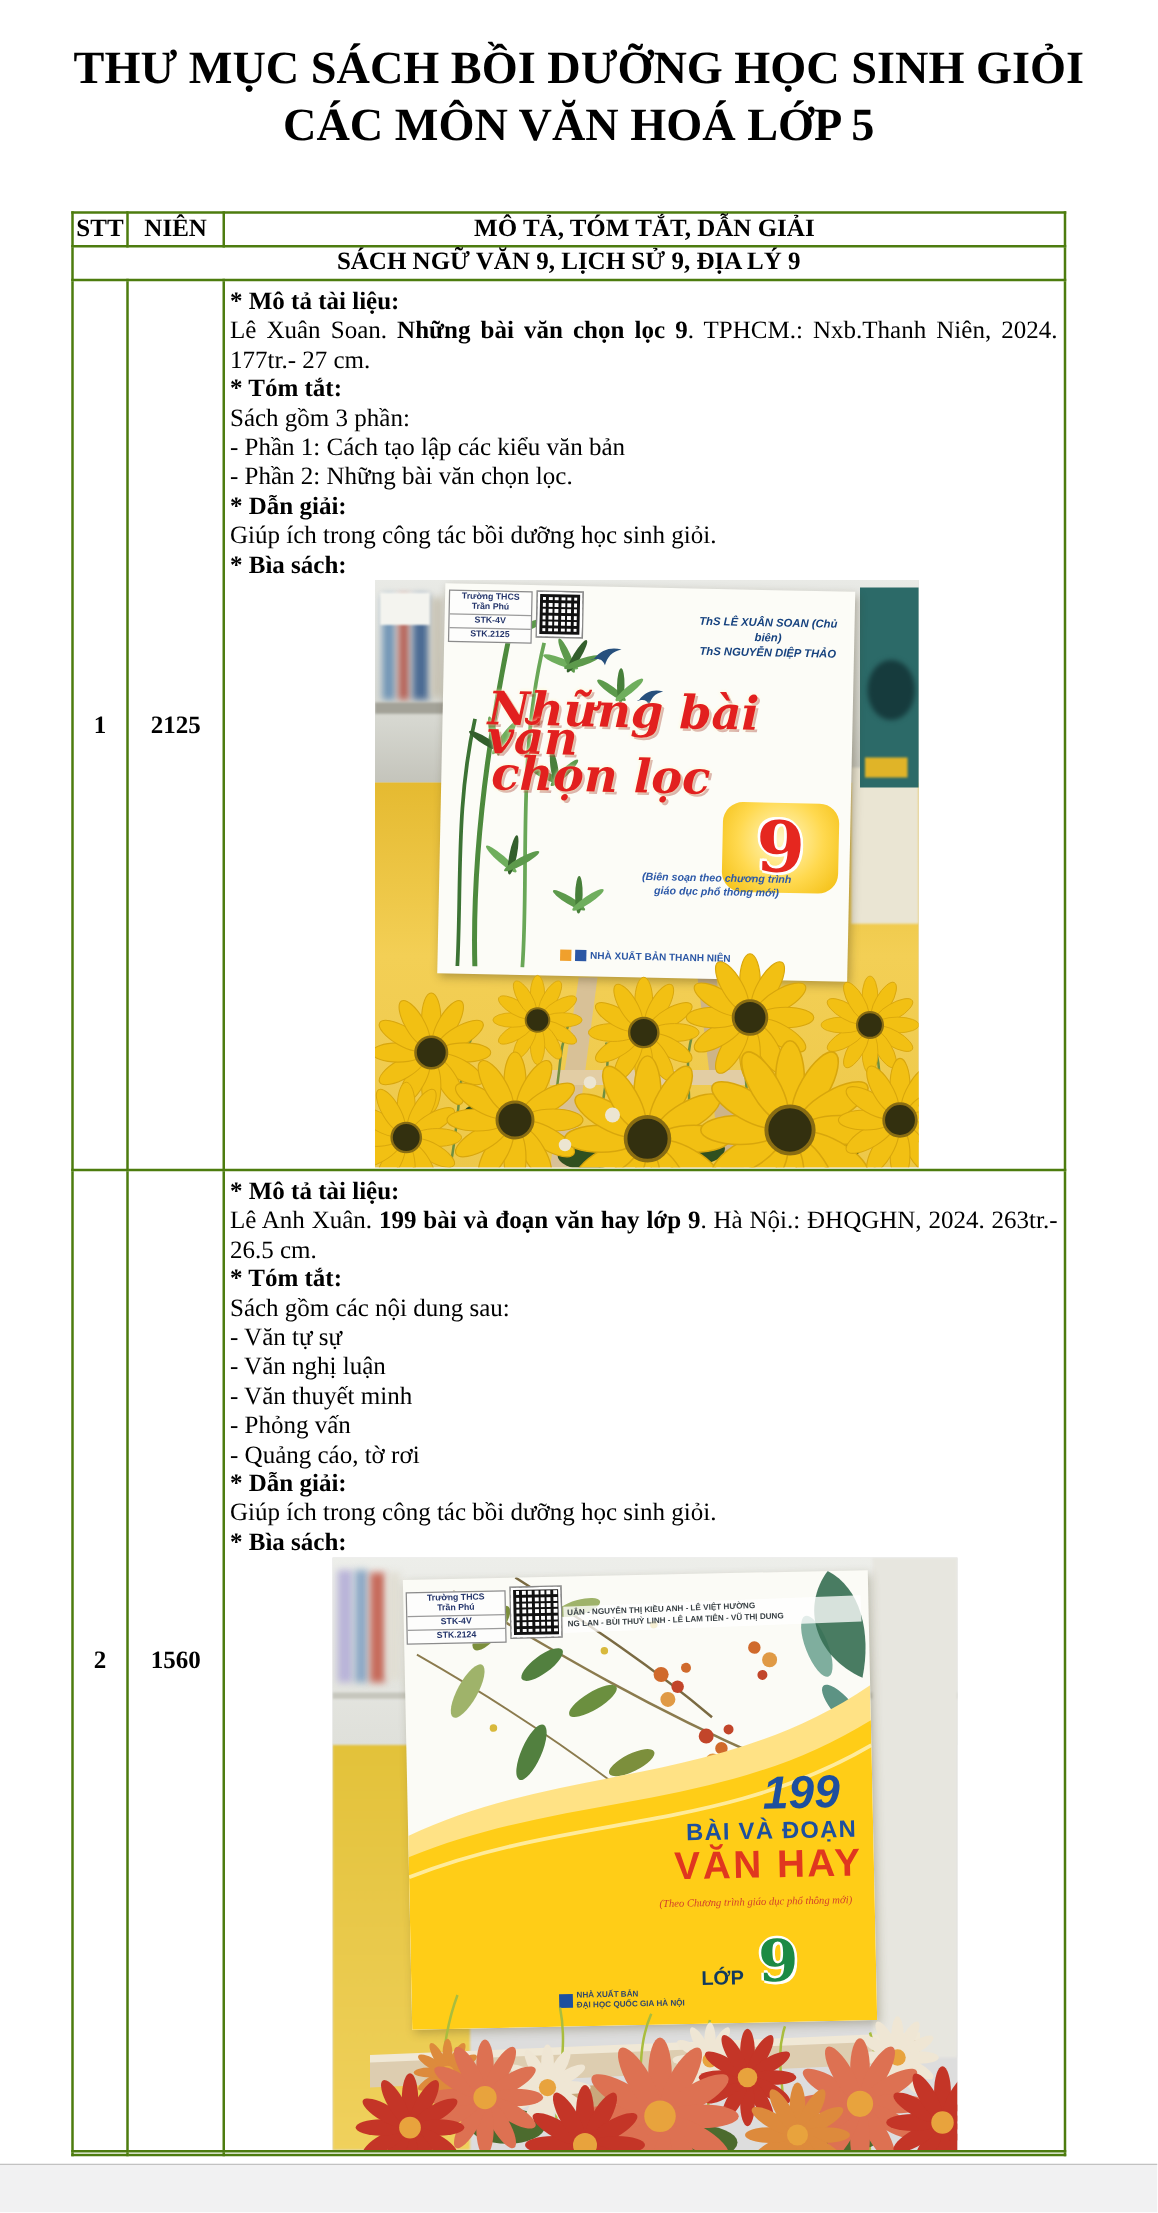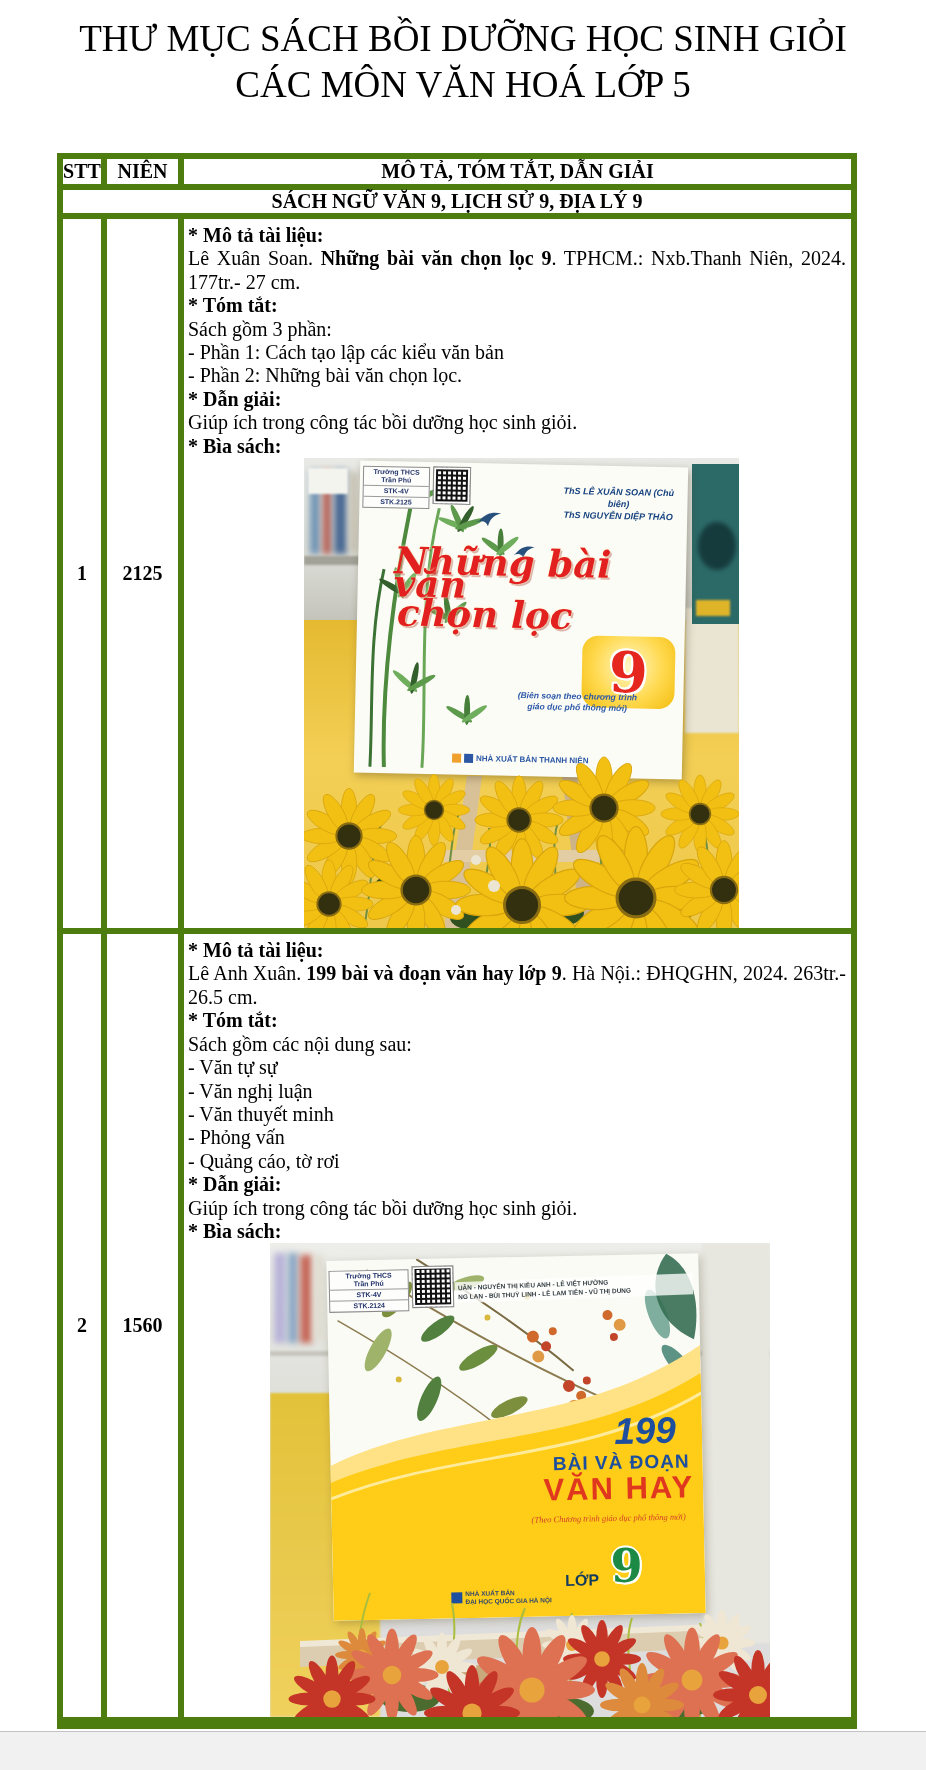--- a/index.html
+++ b/index.html
@@ -2,25 +2,25 @@
 <html><head>
 <meta charset="utf-8">
 <style>
   * { box-sizing: border-box; margin: 0; padding: 0; }
   html,body { width: 926px; }
   body {
     position: relative; width: 926px; height: 1770px; background: #ffffff;
     font-family: "Liberation Serif", "DejaVu Serif", serif; color: #000;
     overflow: hidden;
   }
-  .doc-title { margin-top: 16px; text-align: center; font-weight: normal;
+  .doc-title { margin-top: 32px; text-align: center; font-weight: bold;
     font-size: 37px; line-height: 46px; letter-spacing: 0px; }
   table.bib { border-collapse: collapse; table-layout: fixed;
     margin: 45px 0 0 57px; width: 794px; }
-  table.bib td, table.bib th { border: 6px solid #4d7c0f; vertical-align: top; }
+  table.bib td, table.bib th { border: 2px solid #4d7c0f; vertical-align: top; }
   th.h, td.h { font-size: 20px; font-weight: bold; text-align: center; vertical-align: middle; height: 27px; padding: 1px 0; }
   td.section { font-size: 20px; font-weight: bold; text-align: center; vertical-align: middle; height: 27px; }
   td.numcell { font-size: 20px; font-weight: bold; text-align: center; vertical-align: middle !important; }
   td.desc { padding: 5px 5px 0 4px; font-size: 20px; line-height: 23.4px; }
   td.desc p { margin: 0; }
   .lbl { font-weight: bold; }
   .cite { text-align: justify; text-align-last: left; }
   tr.stub td { height: 3px; padding: 0; }
 
   

